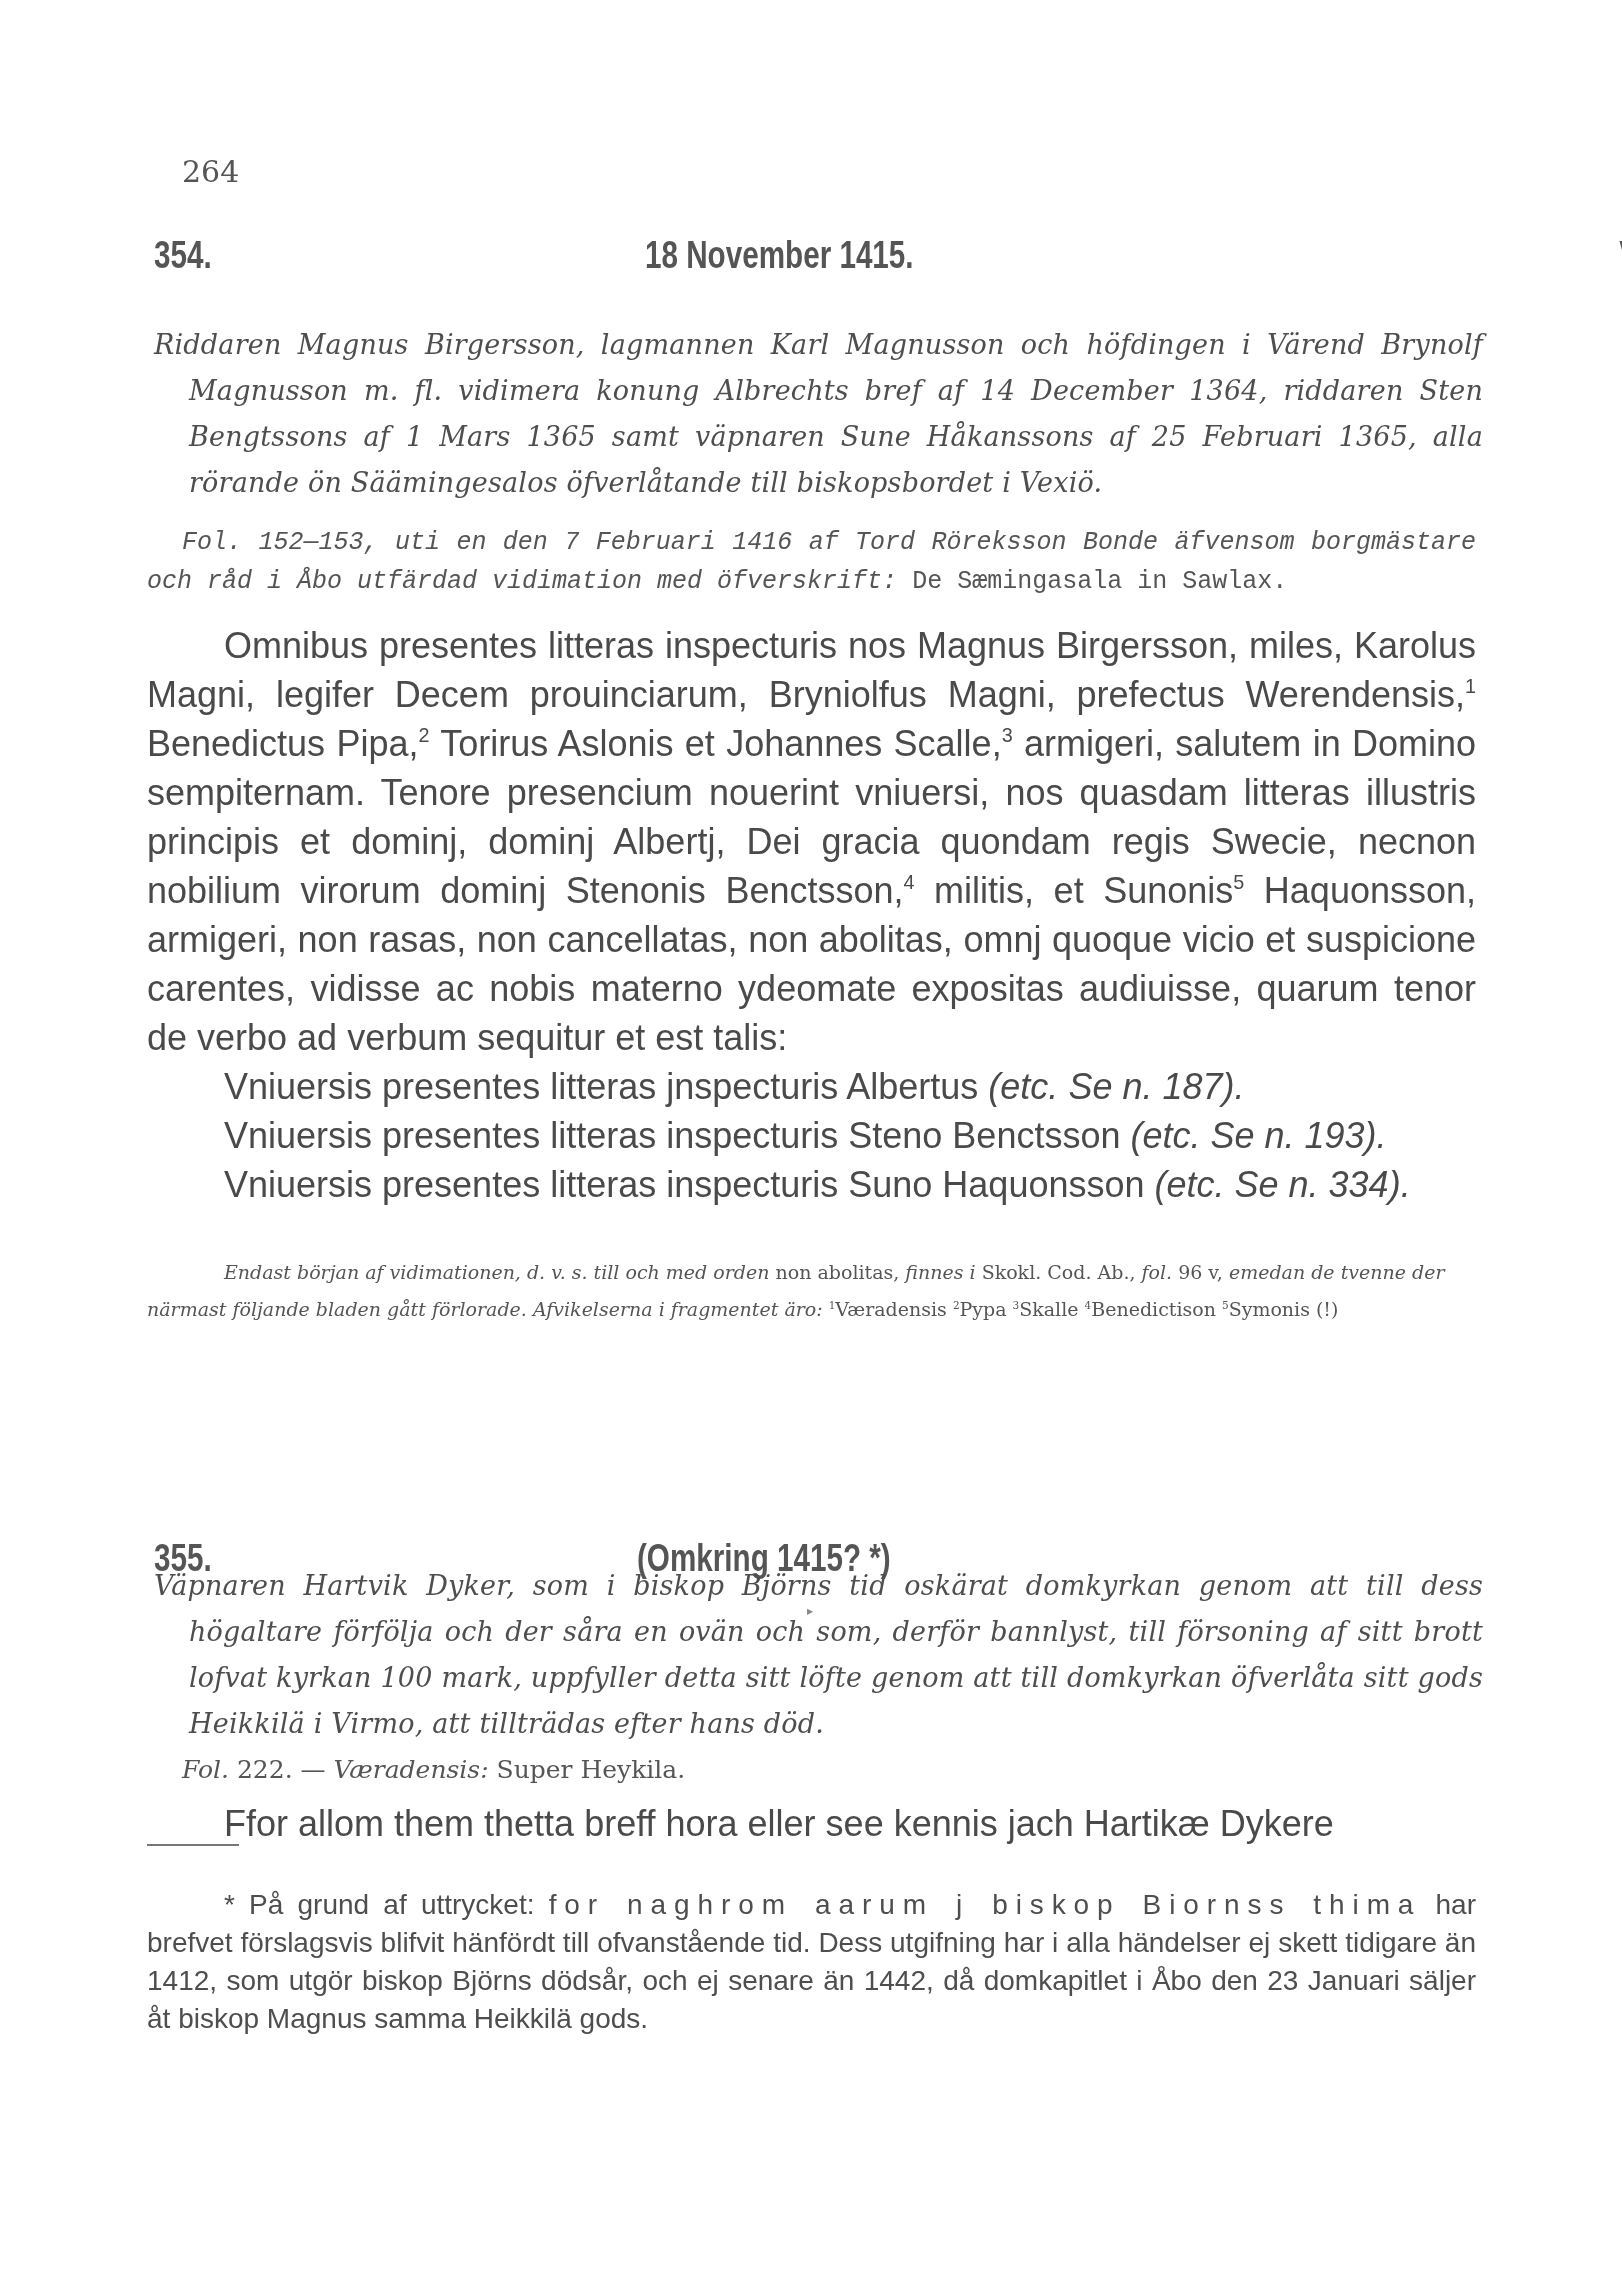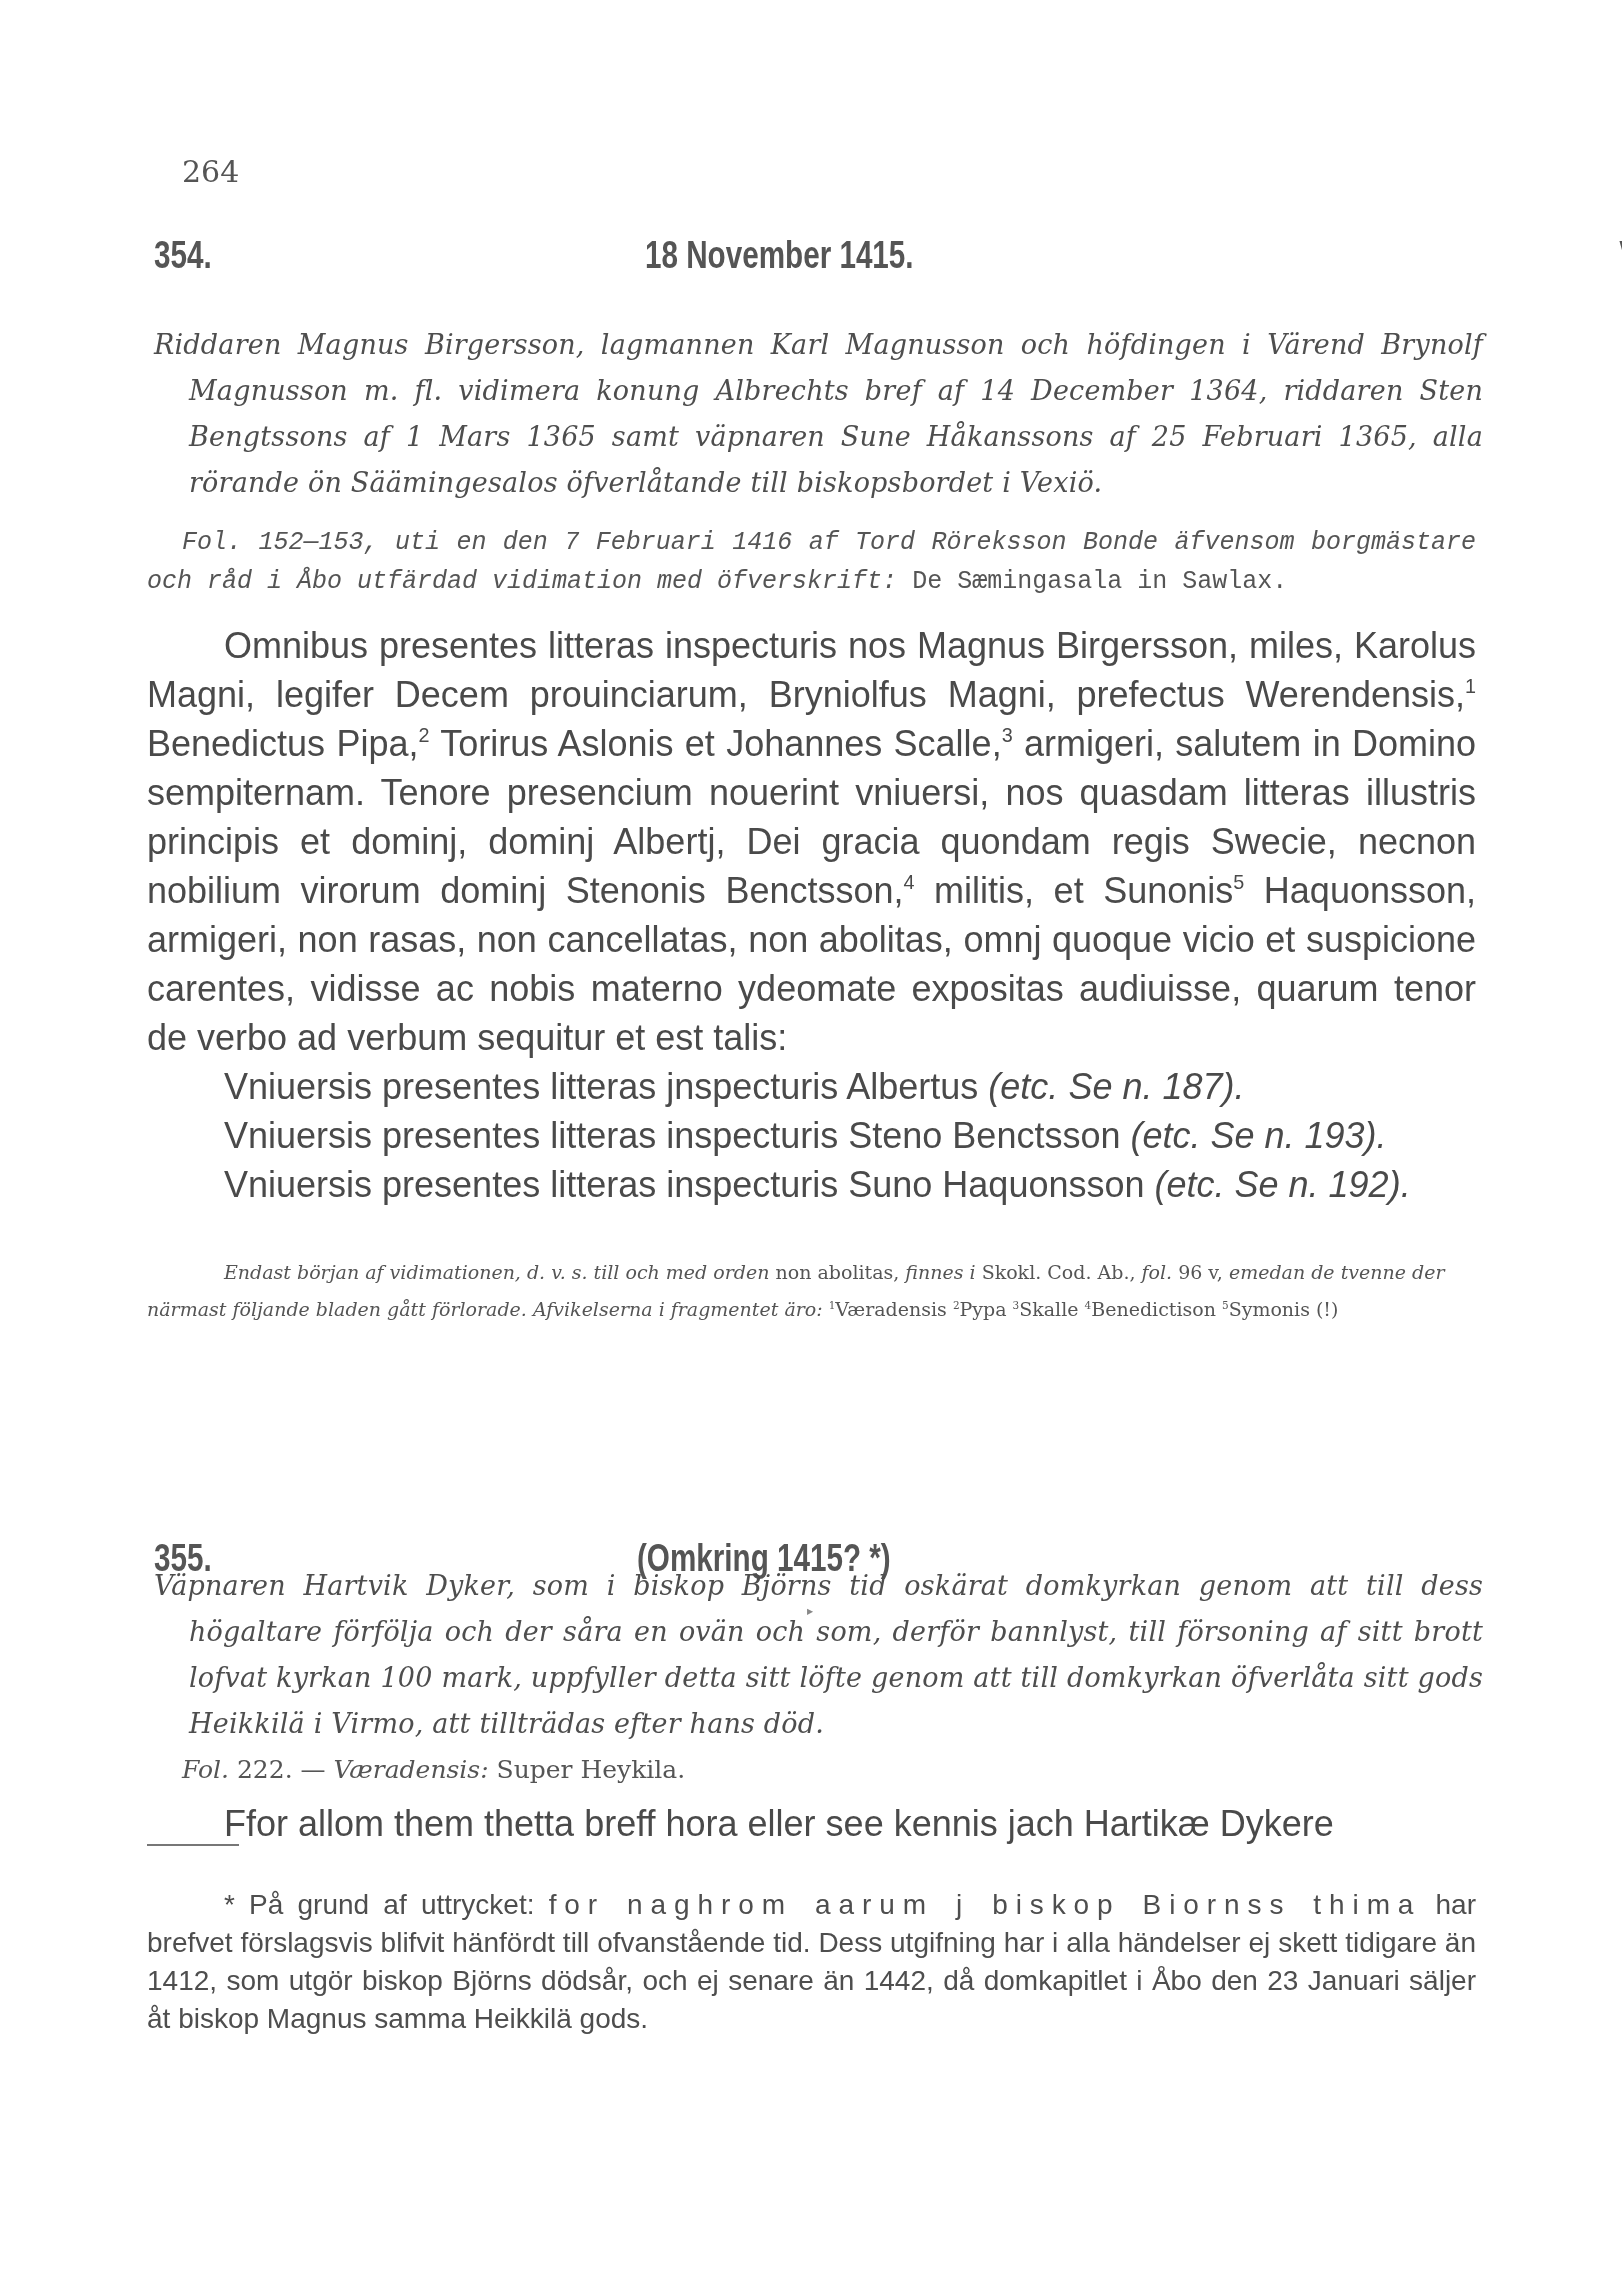--- a/index.html
+++ b/index.html
@@ -61,21 +61,21 @@
   </div>
 
   <div class="abs source" style="left:0; top:523px; width:1329px;font-family:Liberation Mono, monospace;">
     <p><i>Fol. 152—153, uti en den 7 Februari 1416 af Tord Röreksson Bonde äfvensom borgmästare och råd i Åbo utfärdad vidimation med öfverskrift:</i> <span>De Sæmingasala in Sawlax.</span></p>
   </div>
 
   <div class="abs body" style="left:0; top:621px; width:1329px;">
     <p class="indent"><span>Omnibus presentes litteras inspecturis nos Magnus Birgersson, miles, Karolus Magni, legifer Decem prouinciarum, Bryniolfus Magni, prefectus Werendensis,</span><sup>1</sup><span> Benedictus Pipa,</span><sup>2</sup><span> Torirus Aslonis et Johannes Scalle,</span><sup>3</sup><span> armigeri, salutem in Domino sempiternam. Tenore presencium nouerint vniuersi, nos quasdam litteras illustris principis et dominj, dominj Albertj, Dei gracia quondam regis Swecie, necnon nobilium virorum dominj Stenonis Benctsson,</span><sup>4</sup><span> militis, et Sunonis</span><sup>5</sup><span> Haquonsson, armigeri, non rasas, non cancellatas, non abolitas, omnj quoque vicio et suspicione carentes, vidisse ac nobis materno ydeomate expositas audiuisse, quarum tenor de verbo ad verbum sequitur et est talis:</span></p>
     <p class="quoteline"><span>Vniuersis presentes litteras jnspecturis Albertus </span><i>(etc.  Se n. 187).</i></p>
     <p class="quoteline"><span>Vniuersis presentes litteras inspecturis Steno Benctsson </span><i>(etc.  Se n. 193).</i></p>
-    <p class="quoteline"><span>Vniuersis presentes litteras inspecturis Suno Haquonsson </span><i>(etc.  Se n. 192).</i></p>
+    <p class="quoteline"><span>Vniuersis presentes litteras inspecturis Suno Haquonsson </span><i>(etc.  Se n. 334).</i></p>
   </div>
 
   <div class="abs notes" style="left:0; top:1254px; width:1329px;">
     <p><i>Endast början af vidimationen, d. v. s. till och med orden</i><span> non abolitas, </span><i>finnes i</i><span> Skokl. Cod. Ab., </span><i>fol.</i><span> 96 v, </span><i>emedan de tvenne der närmast följande bladen gått förlorade. Afvikelserna i fragmentet äro:</i> <sup>1</sup><span>Væradensis</span> <sup>2</sup><span>Pypa</span> <sup>3</sup><span>Skalle</span> <sup>4</sup><span>Benedictison</span> <sup>5</sup><span>Symonis (!)</span></p>
   </div>
 
   <div class="abs heading h-num" style="top:1537px;">355.</div>
   <div class="abs heading h-date" style="top:1537px; left:490px;">(Omkring 1415? *)</div>
   <div class="abs mark">▸</div>
 

